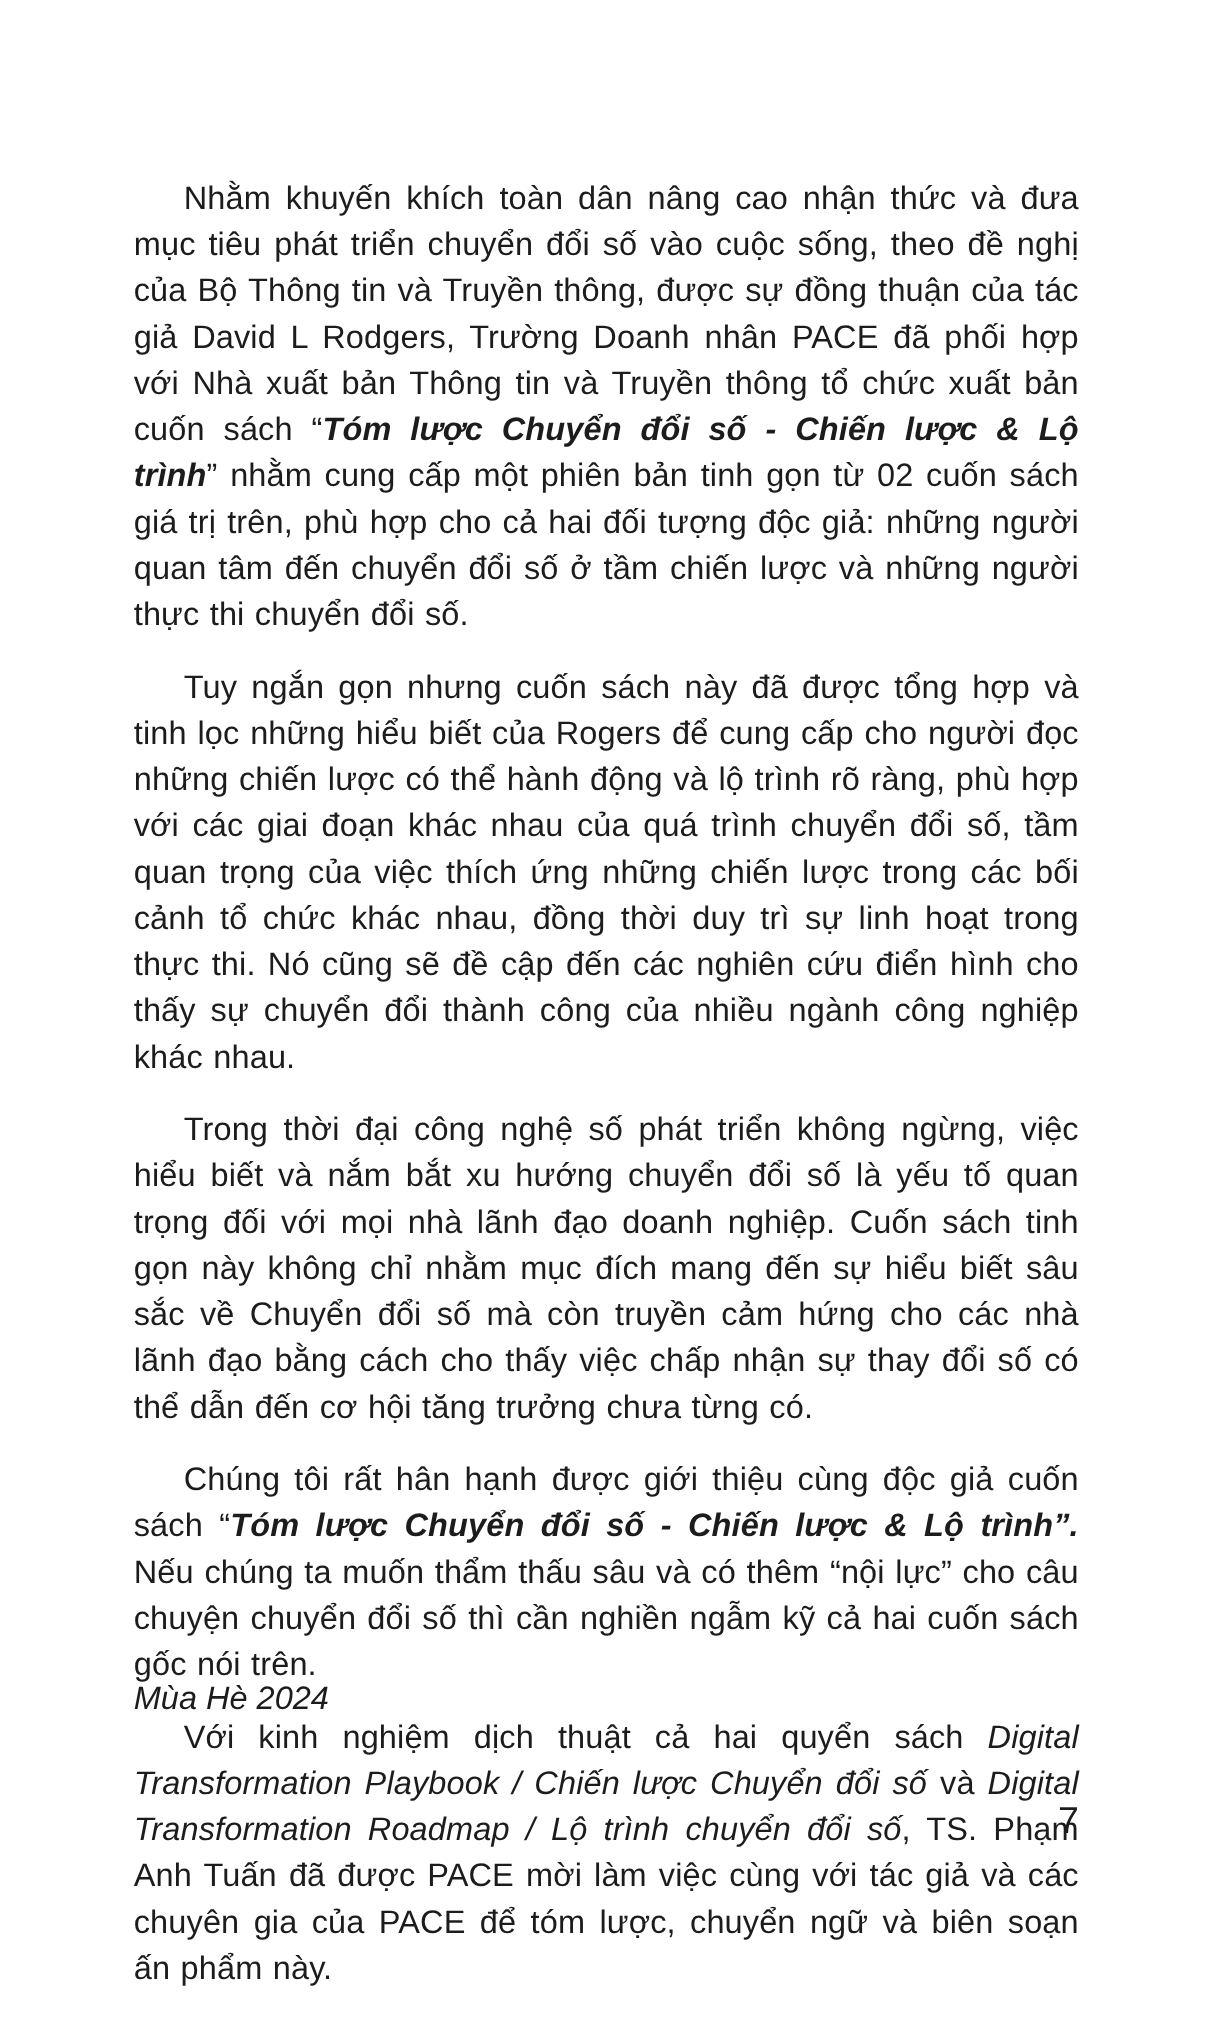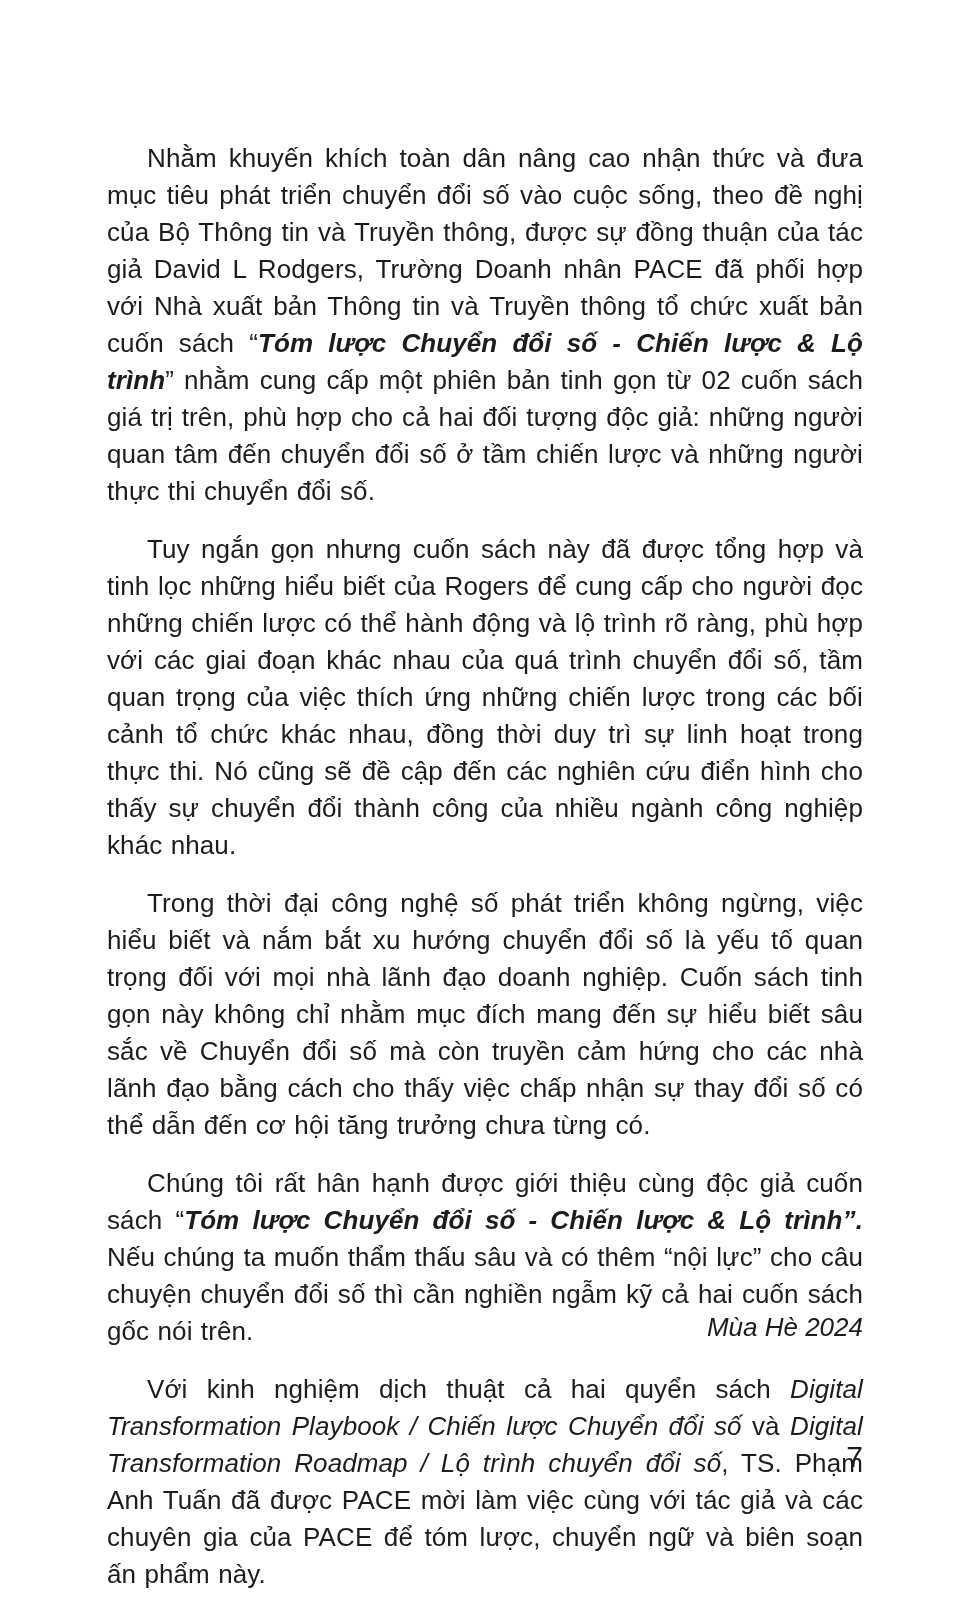--- a/index.html
+++ b/index.html
@@ -39,24 +39,23 @@
   }
   .bi {
     font-weight: bold;
     font-style: italic;
   }
   .it {
     font-style: italic;
   }
   .signature {
     position: absolute;
-    top: 1309px;
+    top: 1340px;
     left: 107px;
     width: 756px;
-    text-align: right;
     font-size: 26px;
     line-height: 37px;
   }
   .sig-date {
     font-style: italic;
   }
   .sig-name {
     font-weight: bold;
   }
   .page-number {

